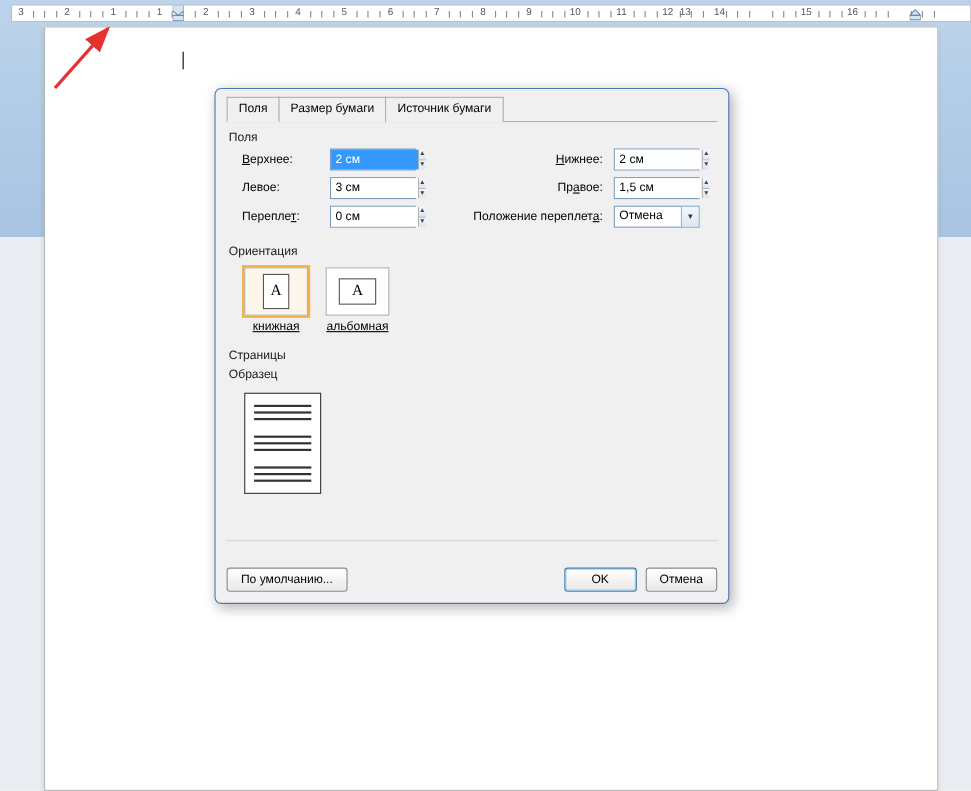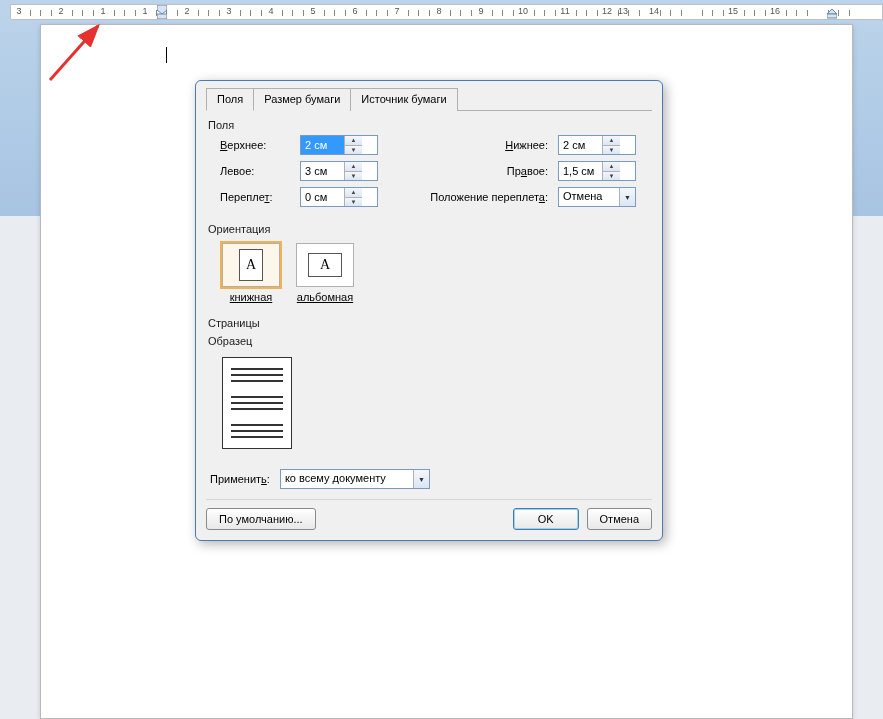--- a/index.html
+++ b/index.html
@@ -159,21 +159,21 @@
   .lbl u { text-decoration: underline; }
 
   .spinner {
     display: flex; align-items: stretch;
     width: 78px; height: 20px;
     border: 1px solid #7b9ac0;
     background: #fff;
   }
   .spinner input {
     border: none; outline: none;
-    width: 43px; font-size: 11px;
+    width: 79px; font-size: 11px;
     padding: 0 4px;
     font-family: inherit;
   }
   .spinner.selected input { background: #3399ff; color:#fff; }
   .spin-btns {
     display:flex; flex-direction:column;
     width: 18px;
     border-left: 1px solid #b0b0b0;
   }
   .spin-btns div {
@@ -246,22 +246,23 @@
   .preview-page .row { height:2px; background:#333; }
   .preview-page .gap { height:6px; }
 
   .apply-row {
     display:flex; align-items:center; gap: 10px;
     padding: 4px 0 10px 4px;
   }
 
   .dlg-footer {
     display:flex; align-items:center;
-    padding-top: 8px;
+    padding-top: 24px;
     border-top: 1px solid #d5d5d5;
+    margin-top: 26px;
   }
   .btn {
     height: 22px;
     padding: 0 12px;
     border: 1px solid #8a8a8a;
     border-radius: 3px;
     background: linear-gradient(#fff,#e8e8e8);
     font-size:11px;
     font-family: inherit;
     cursor: default;
@@ -477,27 +478,20 @@
         <div class="row"></div>
           <div class="row"></div>
           <div class="row"></div>
         <div class="gap"></div>
         <div class="row"></div>
           <div class="row"></div>
           <div class="row"></div>
       </div>
     </div>
 
-    <div class="apply-row">
-      <div class="lbl">Применит<u>ь</u>:</div>
-      <div class="combo wide">
-        <div class="val">ко всему документу</div>
-        <div class="arrow">▼</div>
-      </div>
-    </div>
 
     <div class="dlg-footer">
       <button class="btn">По умолчанию...</button>
       <div class="spacer"></div>
       <button class="btn primary">OK</button>
       <button class="btn">Отмена</button>
     </div>
   </div>
 </div>
 

